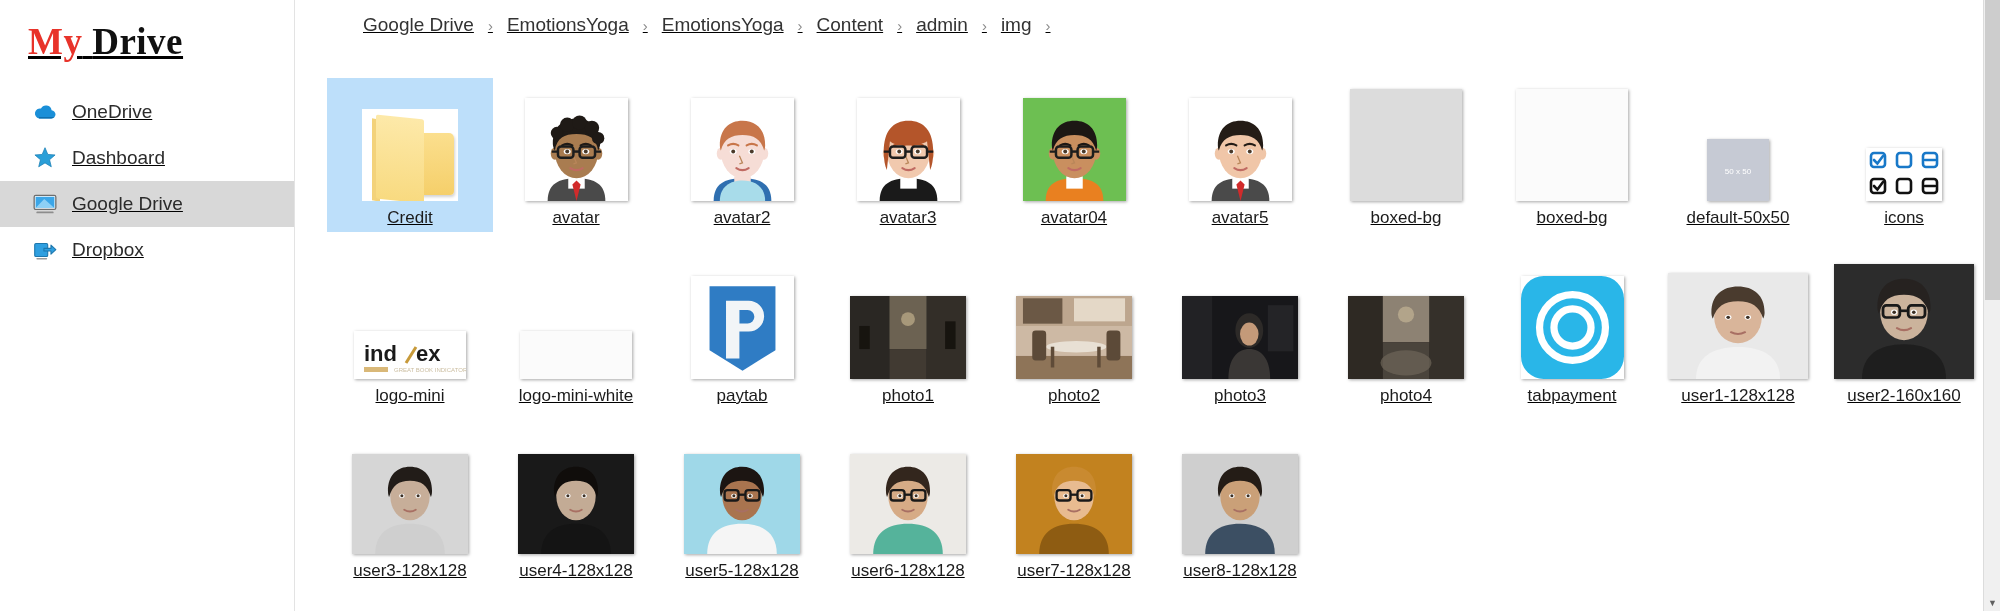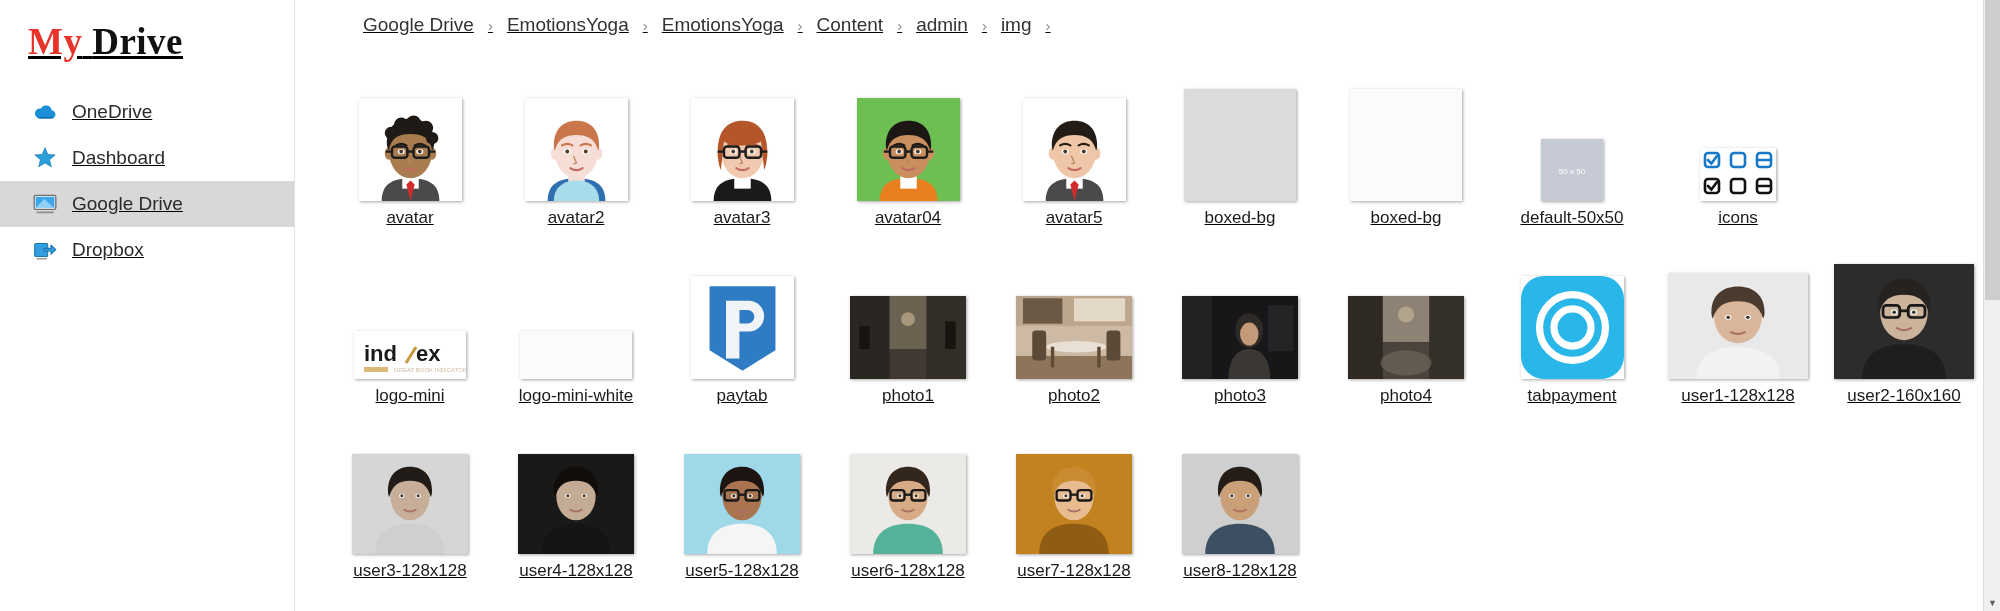--- a/index.html
+++ b/index.html
@@ -249,20 +249,32 @@
         <span class="crumb">Content</span>
         <span class="crumb-sep">›</span>
         <span class="crumb">admin</span>
         <span class="crumb-sep">›</span>
         <span class="crumb">img</span>
         <span class="crumb-sep">›</span>
       </div>
 
     <div class="grid">
         <div class="row" style="height: 182px;">
+          <div class="item selected" style="height: 154px;">
+            <div class="thumb-wrap">
+              <div class="thumb noshadow" style="width: 96px; height: 92px;">
+                <div class="folder">
+      <div class="back"></div>
+                  <div class="spine"></div>
+                  <div class="front"></div>
+                </div>
+              </div>
+            </div>
+            <div class="label">Credit</div>
+          </div>
           <div class="item">
             <div class="thumb-wrap">
               <div class="thumb" style="width: 103px; height: 103px;">
   <svg class="svgthumb" width="100%" height="100%" viewBox="0 0 100 100" preserveAspectRatio="none">
     <rect width="100" height="100" fill="#ffffff"></rect>
     <path d="M22 100c0-16 10-22 28-22s28 6 28 22z" fill="#4a4a4a"></path>
     <path d="M42 76h16v12H42z" fill="#fff"></path>
     <path d="M50 80l4 4-4 16-4-16z" fill="#d12b2b"></path>
 
     <ellipse cx="50" cy="52" rx="21" ry="26" fill="#a97c50"></ellipse>

